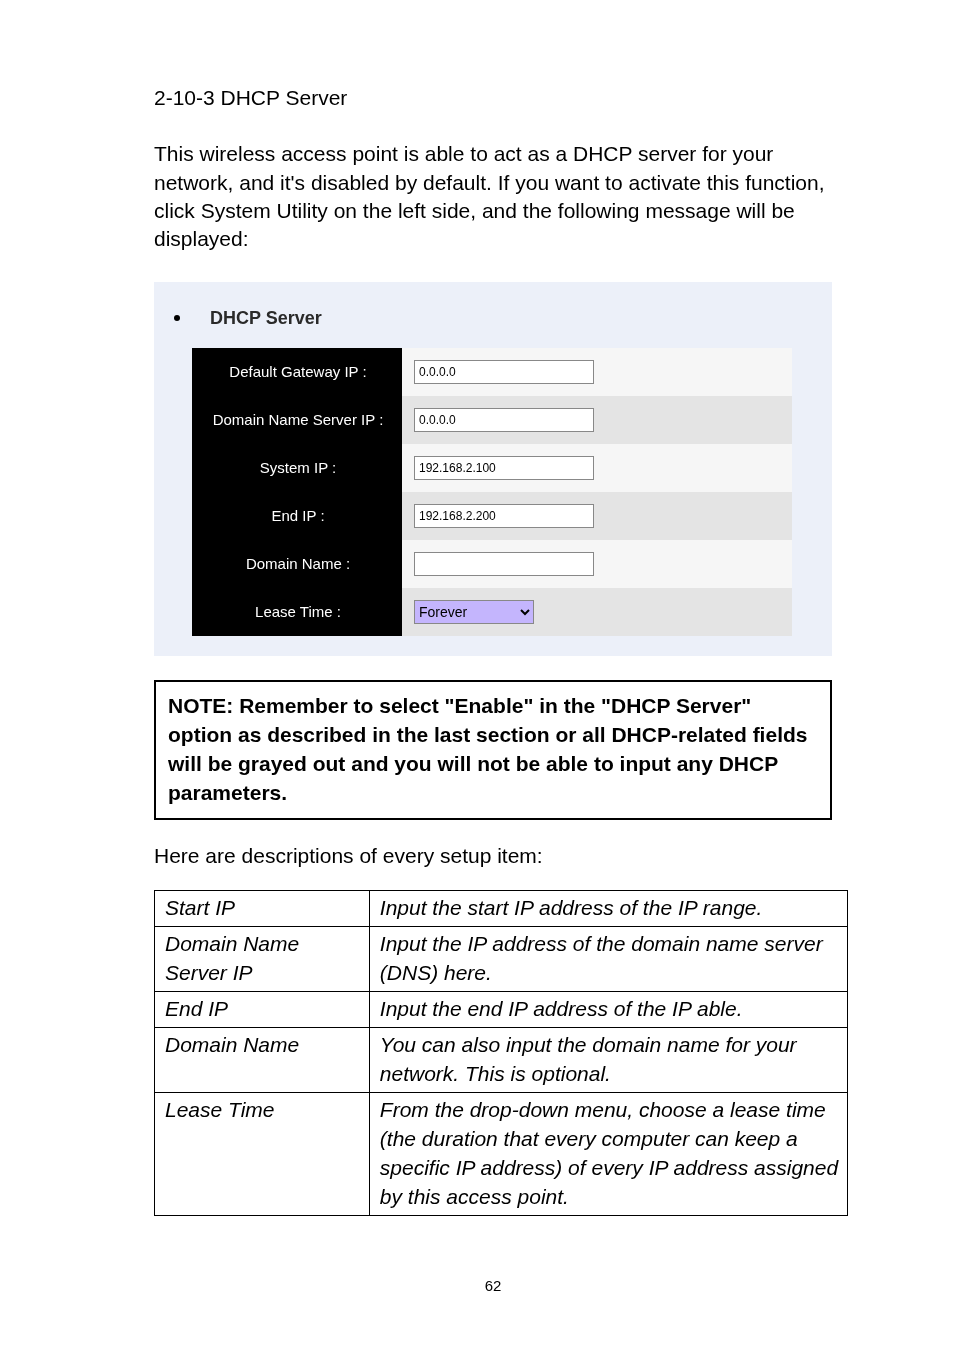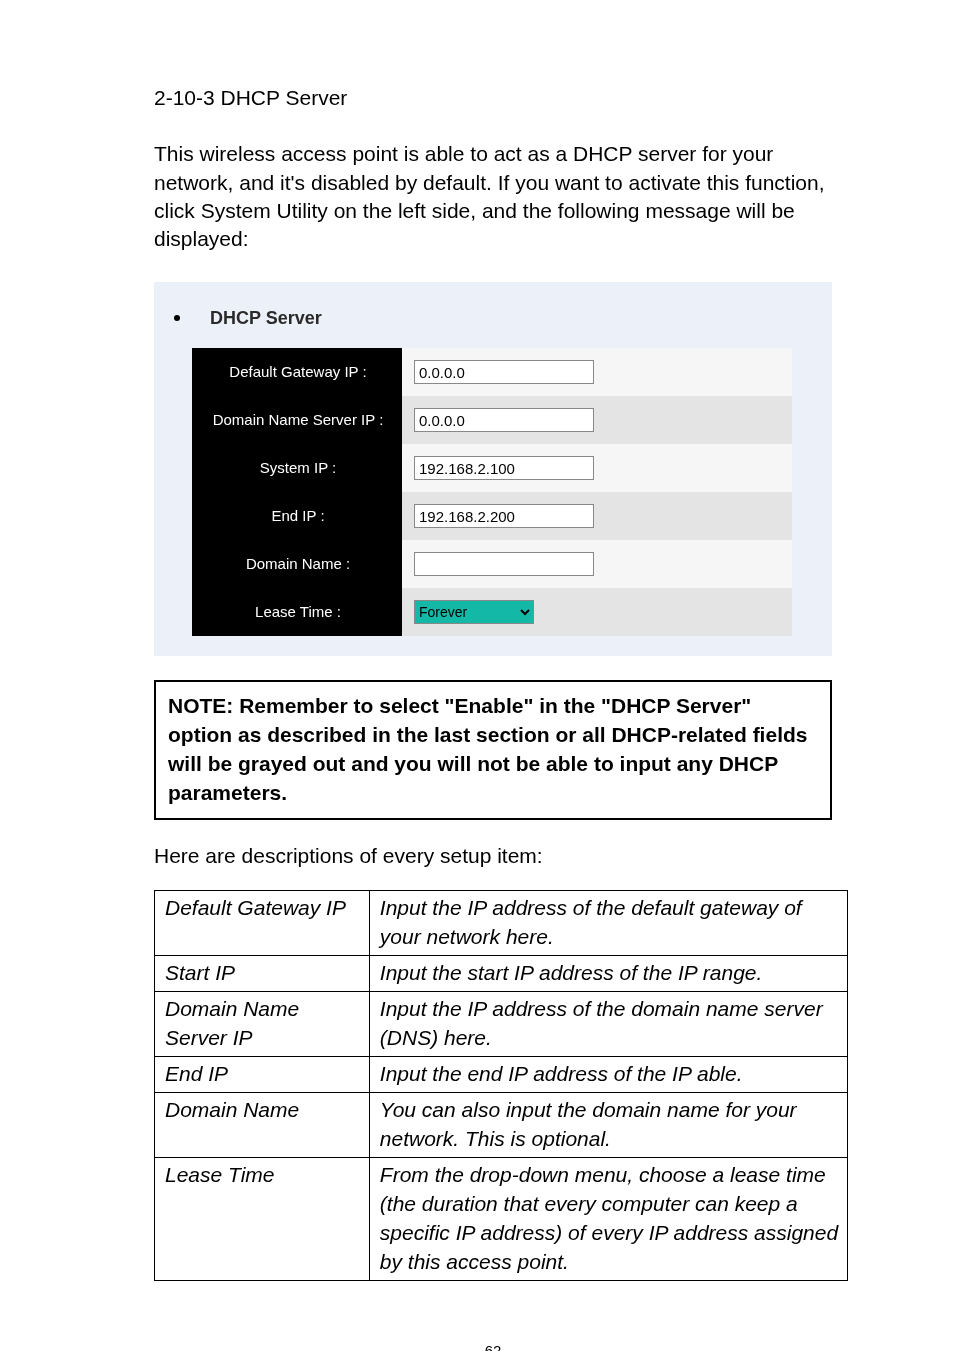--- a/index.html
+++ b/index.html
@@ -61,31 +61,31 @@
     white-space: nowrap;
   }
   .value-cell {
     padding: 4px 10px 4px 4px;
     width: 390px;
     vertical-align: middle;
   }
   .text-input {
     width: 180px;
     height: 24px;
-    font-size: 15px;
+    font-size: 12px;
     padding: 4px 4px;
     border: 1px solid #888;
     background: #fff;
   }
   .select-input {
     width: 120px;
     height: 24px;
     font-size: 14px;
     border: 1px solid #888;
-    background: #14b8a6;
+    background: #c4b5fd;
   }
   .note-box {
     border: 2px solid #000;
     padding: 10px 12px;
     margin-bottom: 22px;
     font-weight: bold;
     font-size: 21px;
     line-height: 1.38;
   }
   .desc-intro {
@@ -171,24 +171,20 @@
   </tbody>
     </table>
 </div>
 
 <div class="note-box">NOTE: Remember to select "Enable" in the "DHCP Server" option as described in the last section or all DHCP-related fields will be grayed out and you will not be able to input any DHCP parameters.</div>
 
 <div class="desc-intro">Here are descriptions of every setup item:</div>
 
 <table class="desc-table">
   <tbody>
-      <tr>
-    <td class="col-left">Default Gateway IP</td>
-    <td class="col-right">Input the IP address of the default gateway of your network here.</td>
-  </tr>
   <tr>
     <td class="col-left">Start IP</td>
     <td class="col-right">Input the start IP address of the IP range.</td>
   </tr>
   <tr>
     <td class="col-left">Domain Name Server IP</td>
     <td class="col-right">Input the IP address of the domain name server (DNS) here.</td>
   </tr>
   <tr>
     <td class="col-left">End IP</td>

